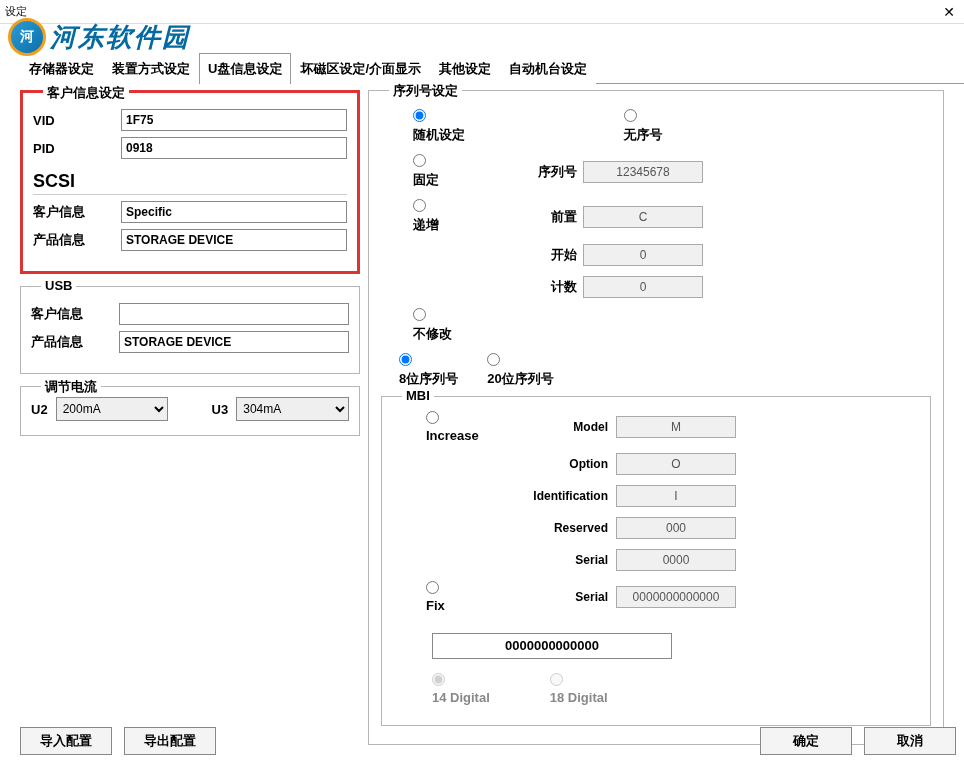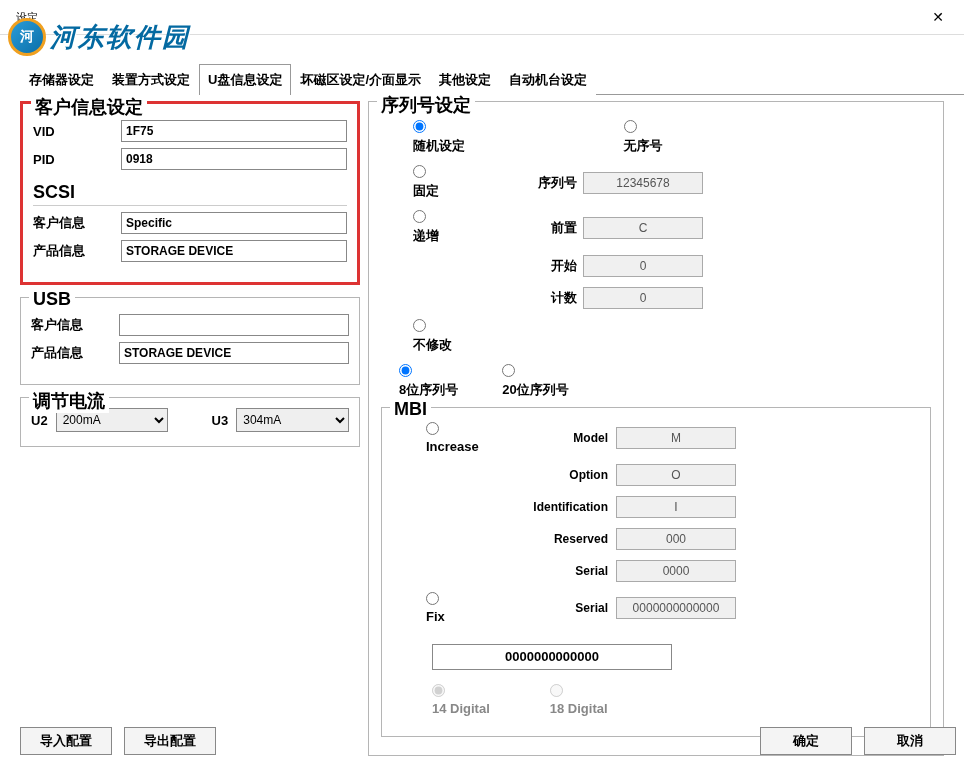--- a/index.html
+++ b/index.html
@@ -1,41 +1,41 @@
 <!DOCTYPE html>
 <html><head>
 <meta charset="utf-8">
 <style>
 * { box-sizing: border-box; margin: 0; padding: 0; }
 body { font-family: "Microsoft YaHei", SimSun, Arial, sans-serif; font-size: 12px; background: #fff; width: 964px; height: 769px; position: relative; overflow: hidden; }
-.titlebar { height: 35px; display: flex; align-items: center; justify-content: space-between; padding: 0 16px; border-bottom: 1px solid #ddd; font-size: 11px; }
+.titlebar { height: 24px; display: flex; align-items: center; justify-content: space-between; padding: 0 5px; border-bottom: 1px solid #ddd; font-size: 11px; }
 .close-x { font-size: 14px; cursor: pointer; padding: 0 4px; }
 .logo-area { position: absolute; top: 18px; left: 8px; display: flex; align-items: center; z-index: 5; }
 .logo-circle { width: 38px; height: 38px; background: linear-gradient(135deg,#2a9cd8,#0b6fa9); border-radius: 50%; display: flex; align-items: center; justify-content: center; color: #fff; font-weight: bold; font-size: 14px; border: 3px solid #f0a020; }
 .logo-text { font-size: 26px; font-weight: bold; color: #0369a1; margin-left: 4px; font-style: italic; letter-spacing: 2px; text-shadow: 1px 1px 0 #fff; }
 .tabs { display: flex; margin: 28px 0 0 20px; border-bottom: 1px solid #999; position: relative; }
 .tab { padding: 6px 8px; font-size: 13px; font-weight: bold; cursor: pointer; border: 1px solid transparent; border-bottom: none; background: #fff; position: relative; top: 1px; }
 .tab.active { border-color: #999; background: #fff; }
 .content { display: flex; padding: 6px 20px; gap: 8px; }
 .left-col { width: 340px; }
 .right-col { flex: 1; }
 .fieldset { border: 1px solid #b5b5b5; padding: 10px 10px 14px 10px; margin-bottom: 12px; position: relative; }
 .fieldset.highlight { border: 3px solid #d33; }
-.legend { position: absolute; top: -9px; left: 8px; background: #fff; padding: 0 4px; font-weight: bold; font-size: 18px; }
+.legend { position: absolute; top: -9px; left: 20px; background: #fff; padding: 0 4px; font-weight: bold; font-size: 13px; }
 .row { display: flex; align-items: center; margin: 6px 0; }
 .row-label { width: 88px; font-size: 13px; font-weight: bold; }
 .row input[type=text] { flex: 1; height: 22px; border: 1px solid #888; padding: 0 4px; font-size: 12px; font-family: Arial; font-weight: bold; }
 .sub-legend { font-size: 18px; font-weight: bold; margin: 12px 0 4px 0; border-bottom: 1px solid #ccc; padding-bottom: 2px; }
 .current-row { display: flex; align-items: center; gap: 8px; }
 .current-row select { height: 24px; width: 116px; border: 1px solid #888; font-size: 12px; padding: 0 2px; }
 .radio-row { display: flex; align-items: flex-start; gap: 4px; font-size: 13px; font-weight: bold; flex-direction: column; }
 .serial-grid { display: grid; grid-template-columns: 30px 90px 80px 120px; align-items: center; row-gap: 10px; margin-top: 8px; padding-left: 4px; }
 .serial-grid .lbl { font-size: 13px; font-weight: bold; text-align: right; padding-right: 6px; }
 .ro-box { height: 22px; border: 1px solid #aaa; background: #f0f0f0; text-align: center; line-height: 20px; font-size: 12px; color: #555; }
-.digit-row { display: flex; gap: 44px; margin: 10px 0 4px 20px; }
+.digit-row { display: flex; gap: 29px; margin: 10px 0 4px 20px; }
 .mbi-grid { display: grid; grid-template-columns: 30px 90px 100px 120px; row-gap: 10px; align-items: center; padding: 4px; }
 .mbi-grid .lbl { font-size: 12px; font-weight: bold; text-align: right; padding-right: 8px; }
 .big-serial { width: 240px; height: 26px; border: 1px solid #888; margin: 16px 0 6px 40px; text-align: center; line-height: 24px; font-weight: bold; font-size: 13px; }
 .digit-opts { display: flex; gap: 60px; margin: 14px 0 6px 40px; font-size: 12px; }
 .bottom-bar { position: absolute; bottom: 14px; left: 20px; right: 8px; display: flex; justify-content: space-between; }
 .btn-group { display: flex; gap: 12px; }
 .btn { width: 92px; height: 28px; border: 1px solid #888; background: #f4f4f4; font-size: 13px; font-weight: bold; cursor: pointer; }
 input[type=radio] { margin-right: 3px; }
 </style>
 </head>

